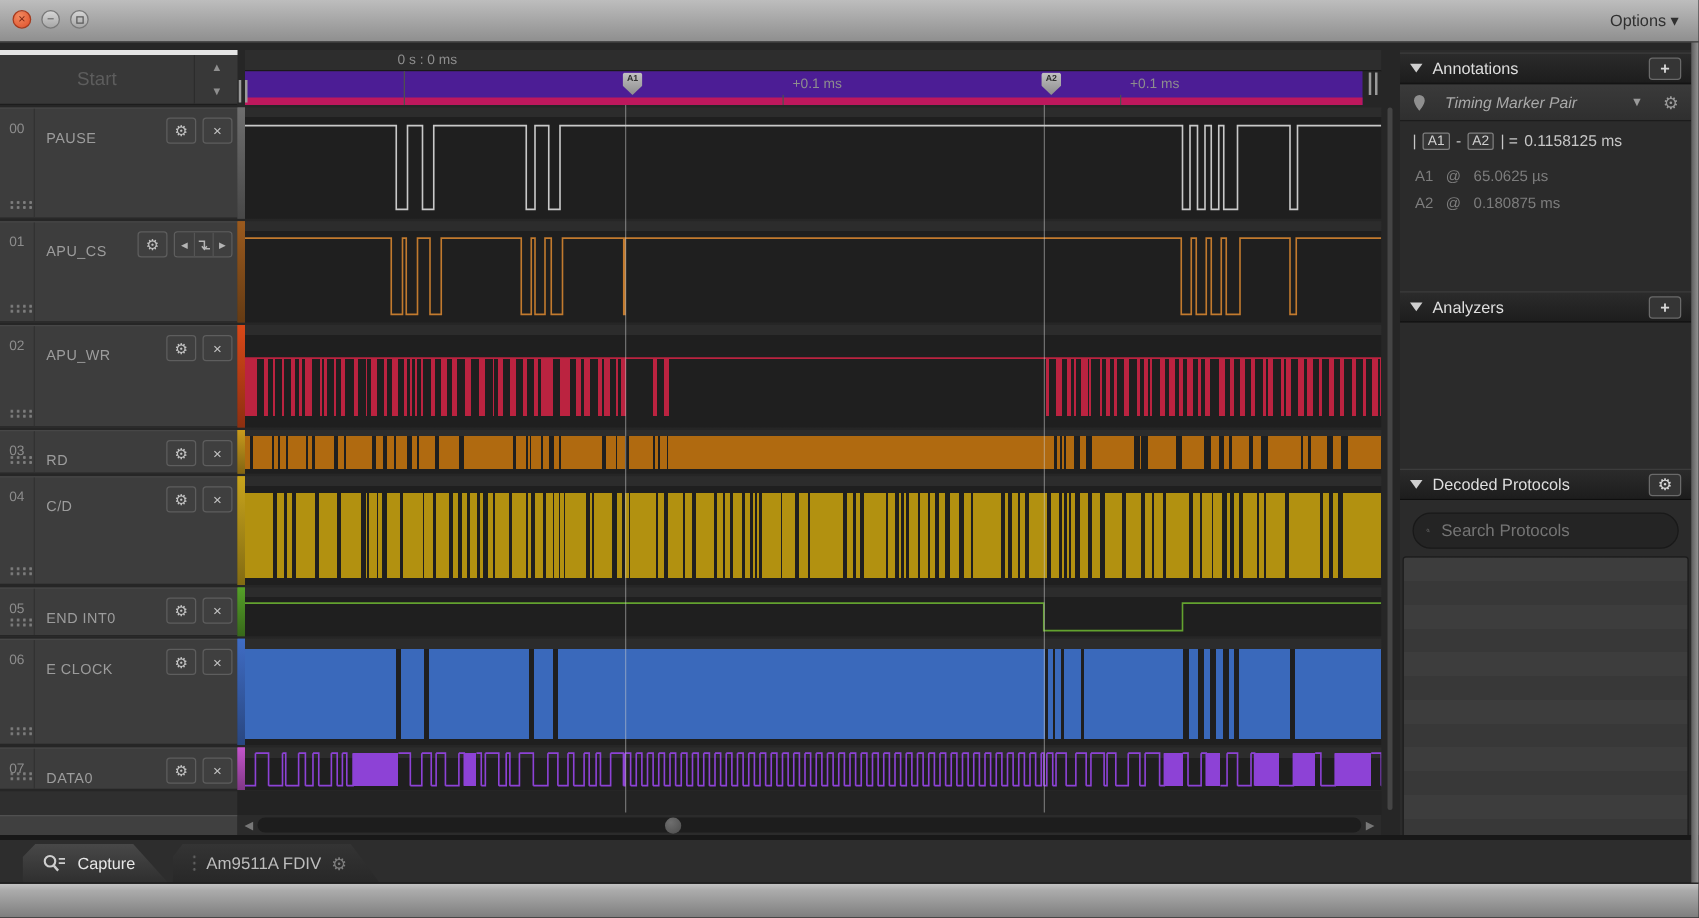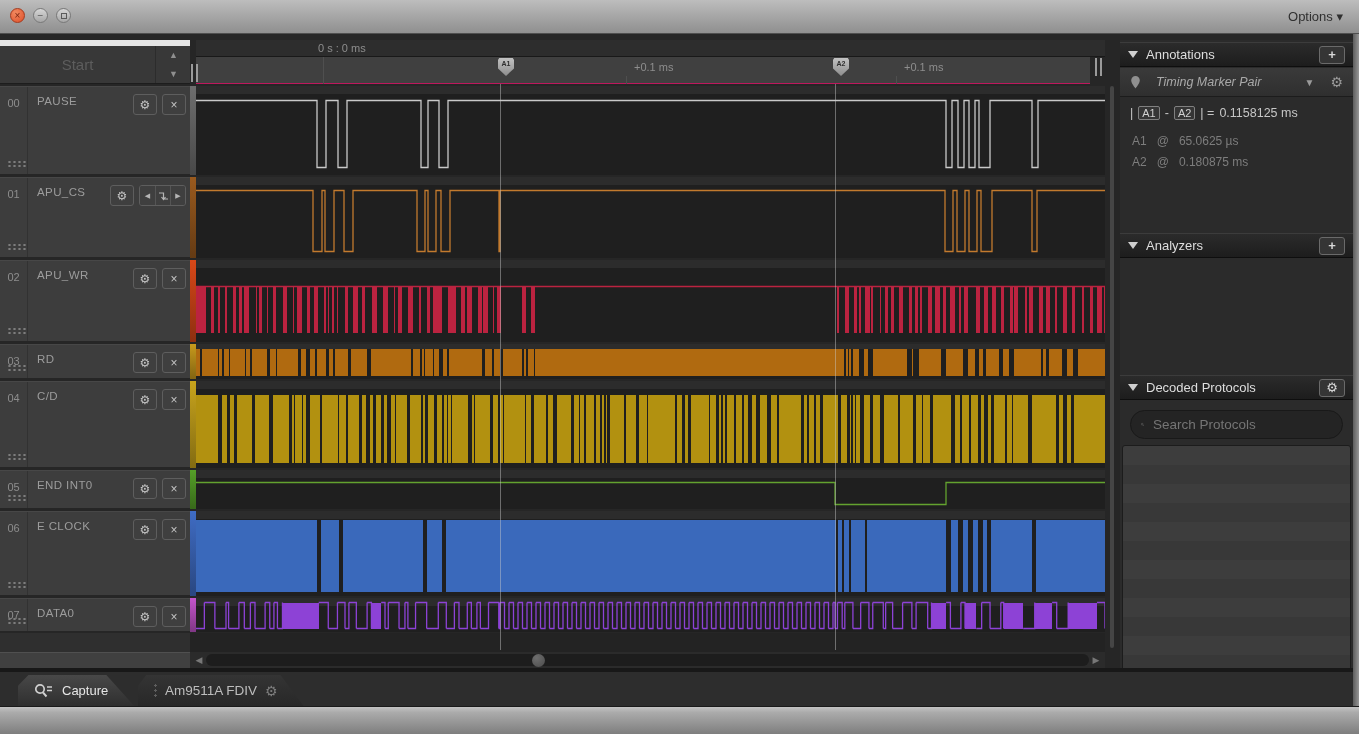--- a/index.html
+++ b/index.html
@@ -13,51 +13,51 @@
   .tl{width:15px;height:15px;border-radius:50%;display:flex;align-items:center;justify-content:center;
       font-size:10px;line-height:1;}
   .tl.close{background:radial-gradient(circle at 35% 30%,#f28a60,#dd4f2a);border:1px solid #a53a1d;color:#7c2713;}
   .tl.min,.tl.zoomb{background:linear-gradient(#d6d6d6,#a7a7a7);border:1px solid #787878;color:#555;}
   .tl .sq{width:6px;height:6px;border:1px solid #5a5a5a;}
   #title{position:absolute;left:0;right:0;top:8px;text-align:center;font-size:13px;color:#333;}
   #options{position:absolute;right:16px;top:9px;font-size:13px;color:#303030;cursor:default;}
 
   
   #startbar{position:absolute;left:0;top:40px;width:190px;height:44px;background:#383838;
-    border-bottom:1px solid #1d1d1d;border-top:6px solid #e5e5e5;}
+    border-bottom:1px solid #1d1d1d;border-top:4px solid #e5e5e5;}
   #start-btn{position:absolute;left:0;top:0;width:156px;height:100%;display:flex;align-items:center;
     justify-content:center;color:#5d5d5d;font-size:15px;border-right:1px solid #2c2c2c;}
   #chan-scroll{position:absolute;right:0;top:0;width:33px;height:100%;display:flex;flex-direction:column;}
   #chan-scroll div{flex:1;display:flex;align-items:center;justify-content:center;color:#8f8f8f;font-size:9px;}
 
   
   .chrow{position:absolute;left:0;width:1105px;}
   .chside{position:absolute;left:0;top:0;width:190px;height:100%;background:#3d3d3d;
     border-top:1px solid #474747;border-bottom:1px solid #262626;}
   .chnum{position:absolute;left:0;top:0;width:28px;height:100%;border-right:1px solid #323232;
     color:#8d8d8d;font-size:11px;text-align:center;padding-top:10px;}
-  .chname{position:absolute;left:37px;top:8px;color:#9c9c9c;font-size:11.5px;letter-spacing:.4px;}
+  .chname{position:absolute;left:37px;top:18px;color:#9c9c9c;font-size:11.5px;letter-spacing:.4px;}
   .chbtns{position:absolute;top:7px;right:4px;display:flex;gap:5px;}
   .cbtn{display:flex;align-items:center;justify-content:center;width:24px;height:21px;background:#3f3f3f;
     border:1px solid #5e5e5e;border-radius:3px;color:#c3c3c3;font-size:12px;}
   .navgrp{display:flex;border:1px solid #5e5e5e;border-radius:3px;overflow:hidden;height:21px;}
   .navgrp .nb{width:15px;background:#3f3f3f;border-left:1px solid #555;display:flex;align-items:center;
     justify-content:center;color:#b5b5b5;font-size:7px;}
   .navgrp .nb:first-child{border-left:none;}
   .grip{position:absolute;left:7px;bottom:6px;width:21px;height:8px;
     background-image:radial-gradient(circle,#7d7d7d 1px,transparent 1.3px);background-size:5px 4px;}
   .chstrip{position:absolute;left:190px;top:0;width:6px;height:100%;}
   .chplot{position:absolute;left:196px;top:0;right:0;height:100%;
     background:linear-gradient(#2c2c2c 0 8px,#1f1f1f 8px);}
   .chplot svg{position:absolute;left:0;top:0;}
 
   
   #ruler{position:absolute;left:190px;top:40px;width:915px;height:44px;}
   #ruler-row1{position:absolute;left:6px;right:0;top:0;height:17px;background:#2d2d2d;border-bottom:1px solid #191919;}
-  #ruler-row2{position:absolute;left:6px;right:15px;top:17px;height:27px;background:#404040;border-bottom:1px solid #be185d;}
+  #ruler-row2{position:absolute;left:6px;right:15px;top:17px;height:27px;background:#4c1d95;border-bottom:6px solid #be185d;}
   .rlabel{position:absolute;color:#8e8e8e;font-size:11px;white-space:nowrap;}
   .rtick{position:absolute;background:#4f4f4f;width:1px;}
   .mflag{position:absolute;width:16px;height:18px;top:7px;
     background:linear-gradient(#c2c2c2,#8d8d8d);
     clip-path:polygon(8% 0,92% 0,100% 10%,100% 58%,50% 100%,0 58%,0 10%);
     color:#2f2f2f;font-size:7px;font-weight:bold;text-align:center;line-height:11px;}
   .vgrip{position:absolute;width:7px;height:18px;border-left:2px solid #9a9a9a;border-right:2px solid #9a9a9a;}
 
   .mline{position:absolute;top:84px;height:566px;width:1px;background:rgba(205,205,205,.45);z-index:6;}
 

